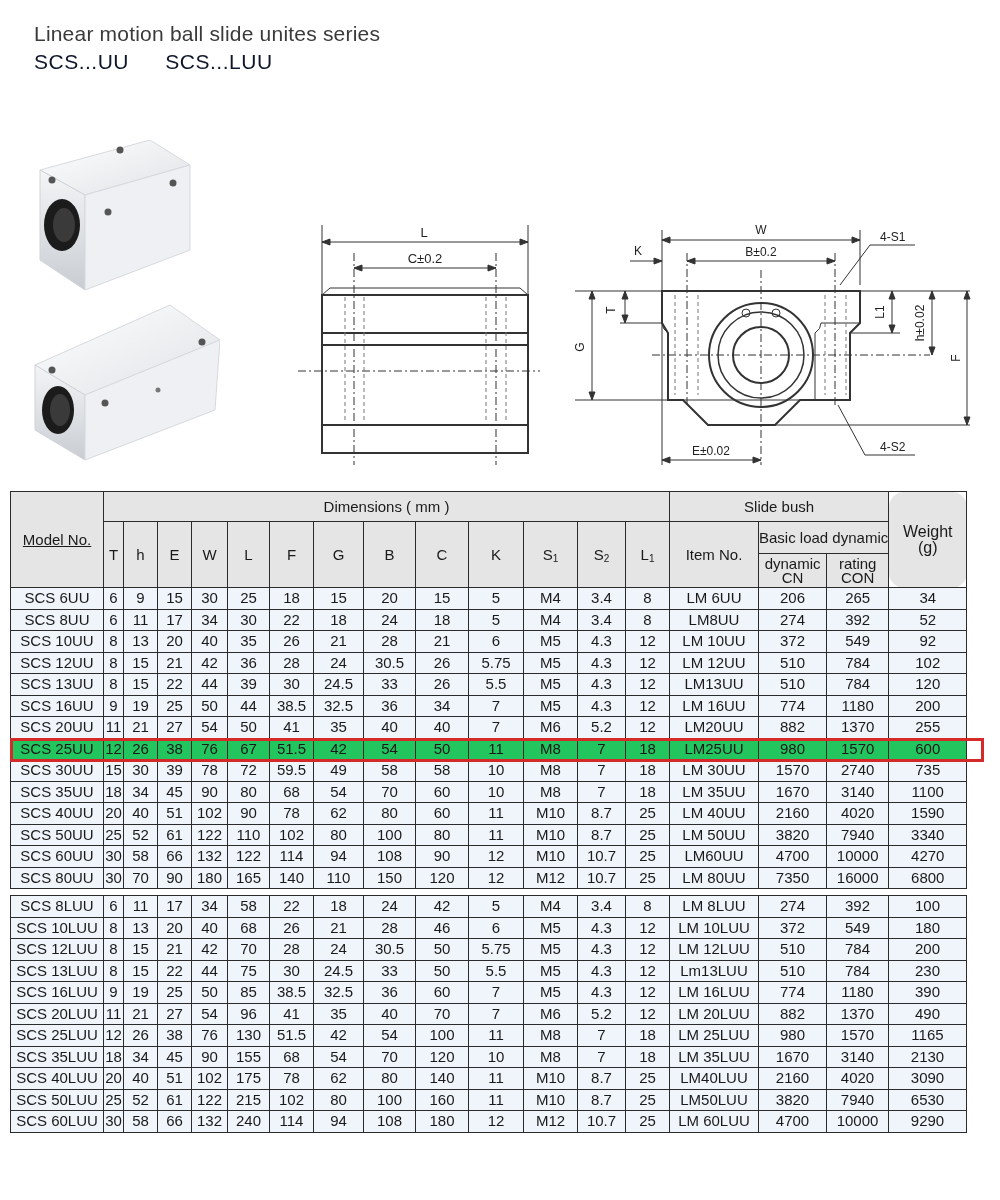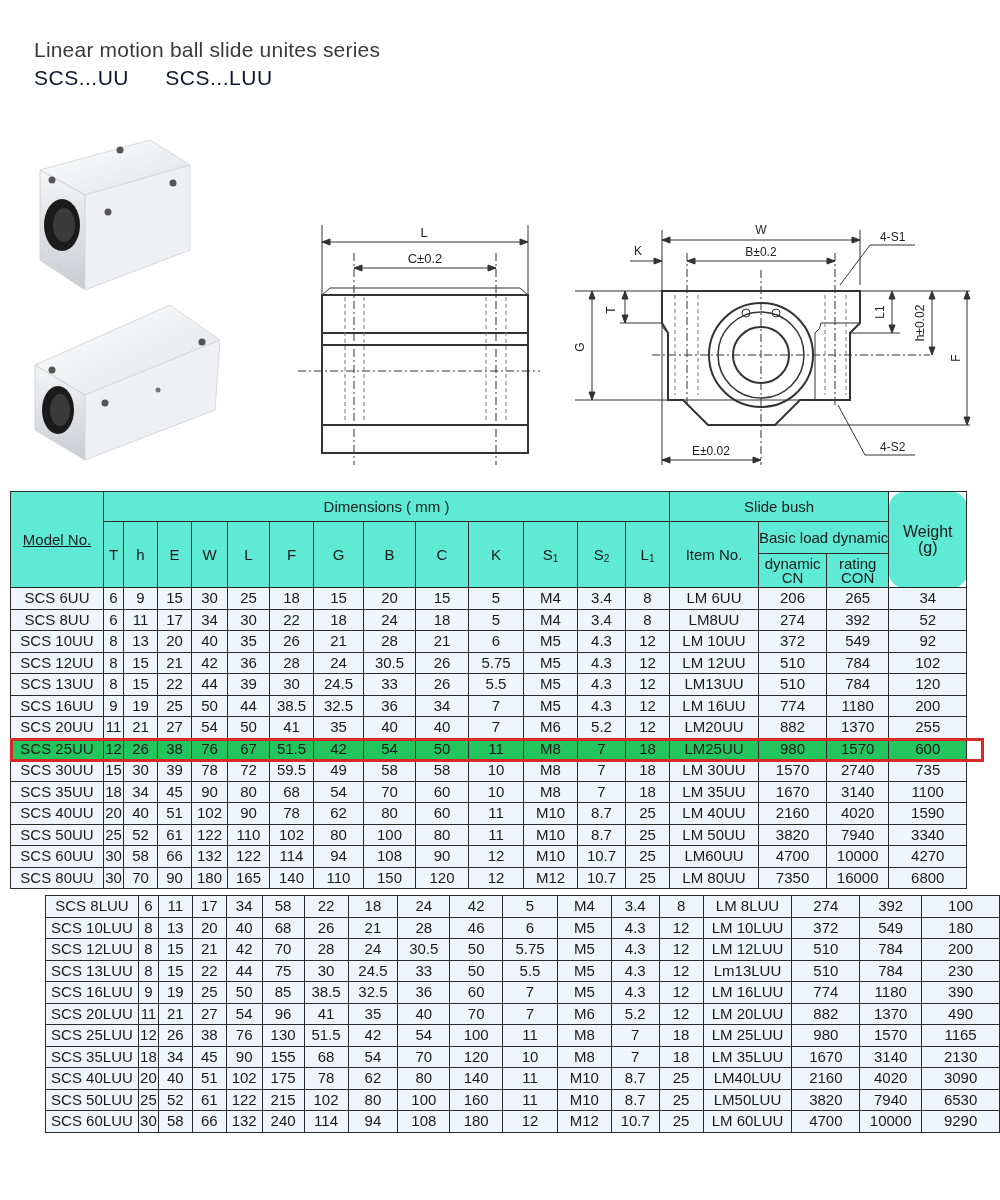--- a/index.html
+++ b/index.html
@@ -1,19 +1,19 @@
 <!DOCTYPE html>
 <html><head>
 <meta charset="utf-8">
 <style>
   * { box-sizing: border-box; margin: 0; padding: 0; }
   html, body { width: 1000px; height: 1200px; background: #ffffff; overflow: hidden; }
   body { font-family: "Liberation Sans", "DejaVu Sans", sans-serif; color: #1a1a1a; position: relative; }
 
-  .title-block { position: absolute; left: 34px; top: 36px; }
+  .title-block { position: absolute; left: 34px; top: 20px; }
   .title-line1 { font-size: 21px; color: #3a3a3a; letter-spacing: 0.2px; line-height: 28px; }
   .title-line2 { font-size: 21px; color: #0f172a; letter-spacing: 0.5px; line-height: 28px; word-spacing: 0; }
   .title-line2 span { margin-right: 30px; }
 
   .photo { position: absolute; }
   .photo-1 { left: 30px; top: 140px; width: 170px; height: 160px; }
   .photo-2 { left: 30px; top: 300px; width: 190px; height: 165px; }
 
   .drawing { position: absolute; }
   .drawing-side { left: 290px; top: 215px; width: 260px; height: 255px; }
@@ -24,24 +24,24 @@
     border: 1px solid #2b2b2b;
     text-align: center;
     vertical-align: middle;
     font-weight: normal;
     font-size: 15px;
     color: #1a1a1a;
     padding: 0;
     white-space: nowrap;
     overflow: hidden;
   }
-  .spec-table thead th { background: #5eead4; }
+  .spec-table thead th { background: #e5e5e5; }
   .spec-table tbody td { background: #f0f5fb; height: 21.5px; line-height: 20px; }
   .table-uu { top: 491px; }
-  .table-luu { top: 895px; margin-left: 35px; }
+  .table-luu { top: 895px; }
 
   .th-dim { height: 30px; font-size: 16px; }
   .th-sub { height: 32px; }
   .th-col { font-size: 15px; }
   .th-small { font-size: 14px; line-height: 14px; }
   .th-model { font-size: 16px; text-decoration: underline; }
 
   .sub { font-size: 10px; vertical-align: -2px; }
 
   tr.highlighted td { background: #22c55e; margin-top: 38px; }

